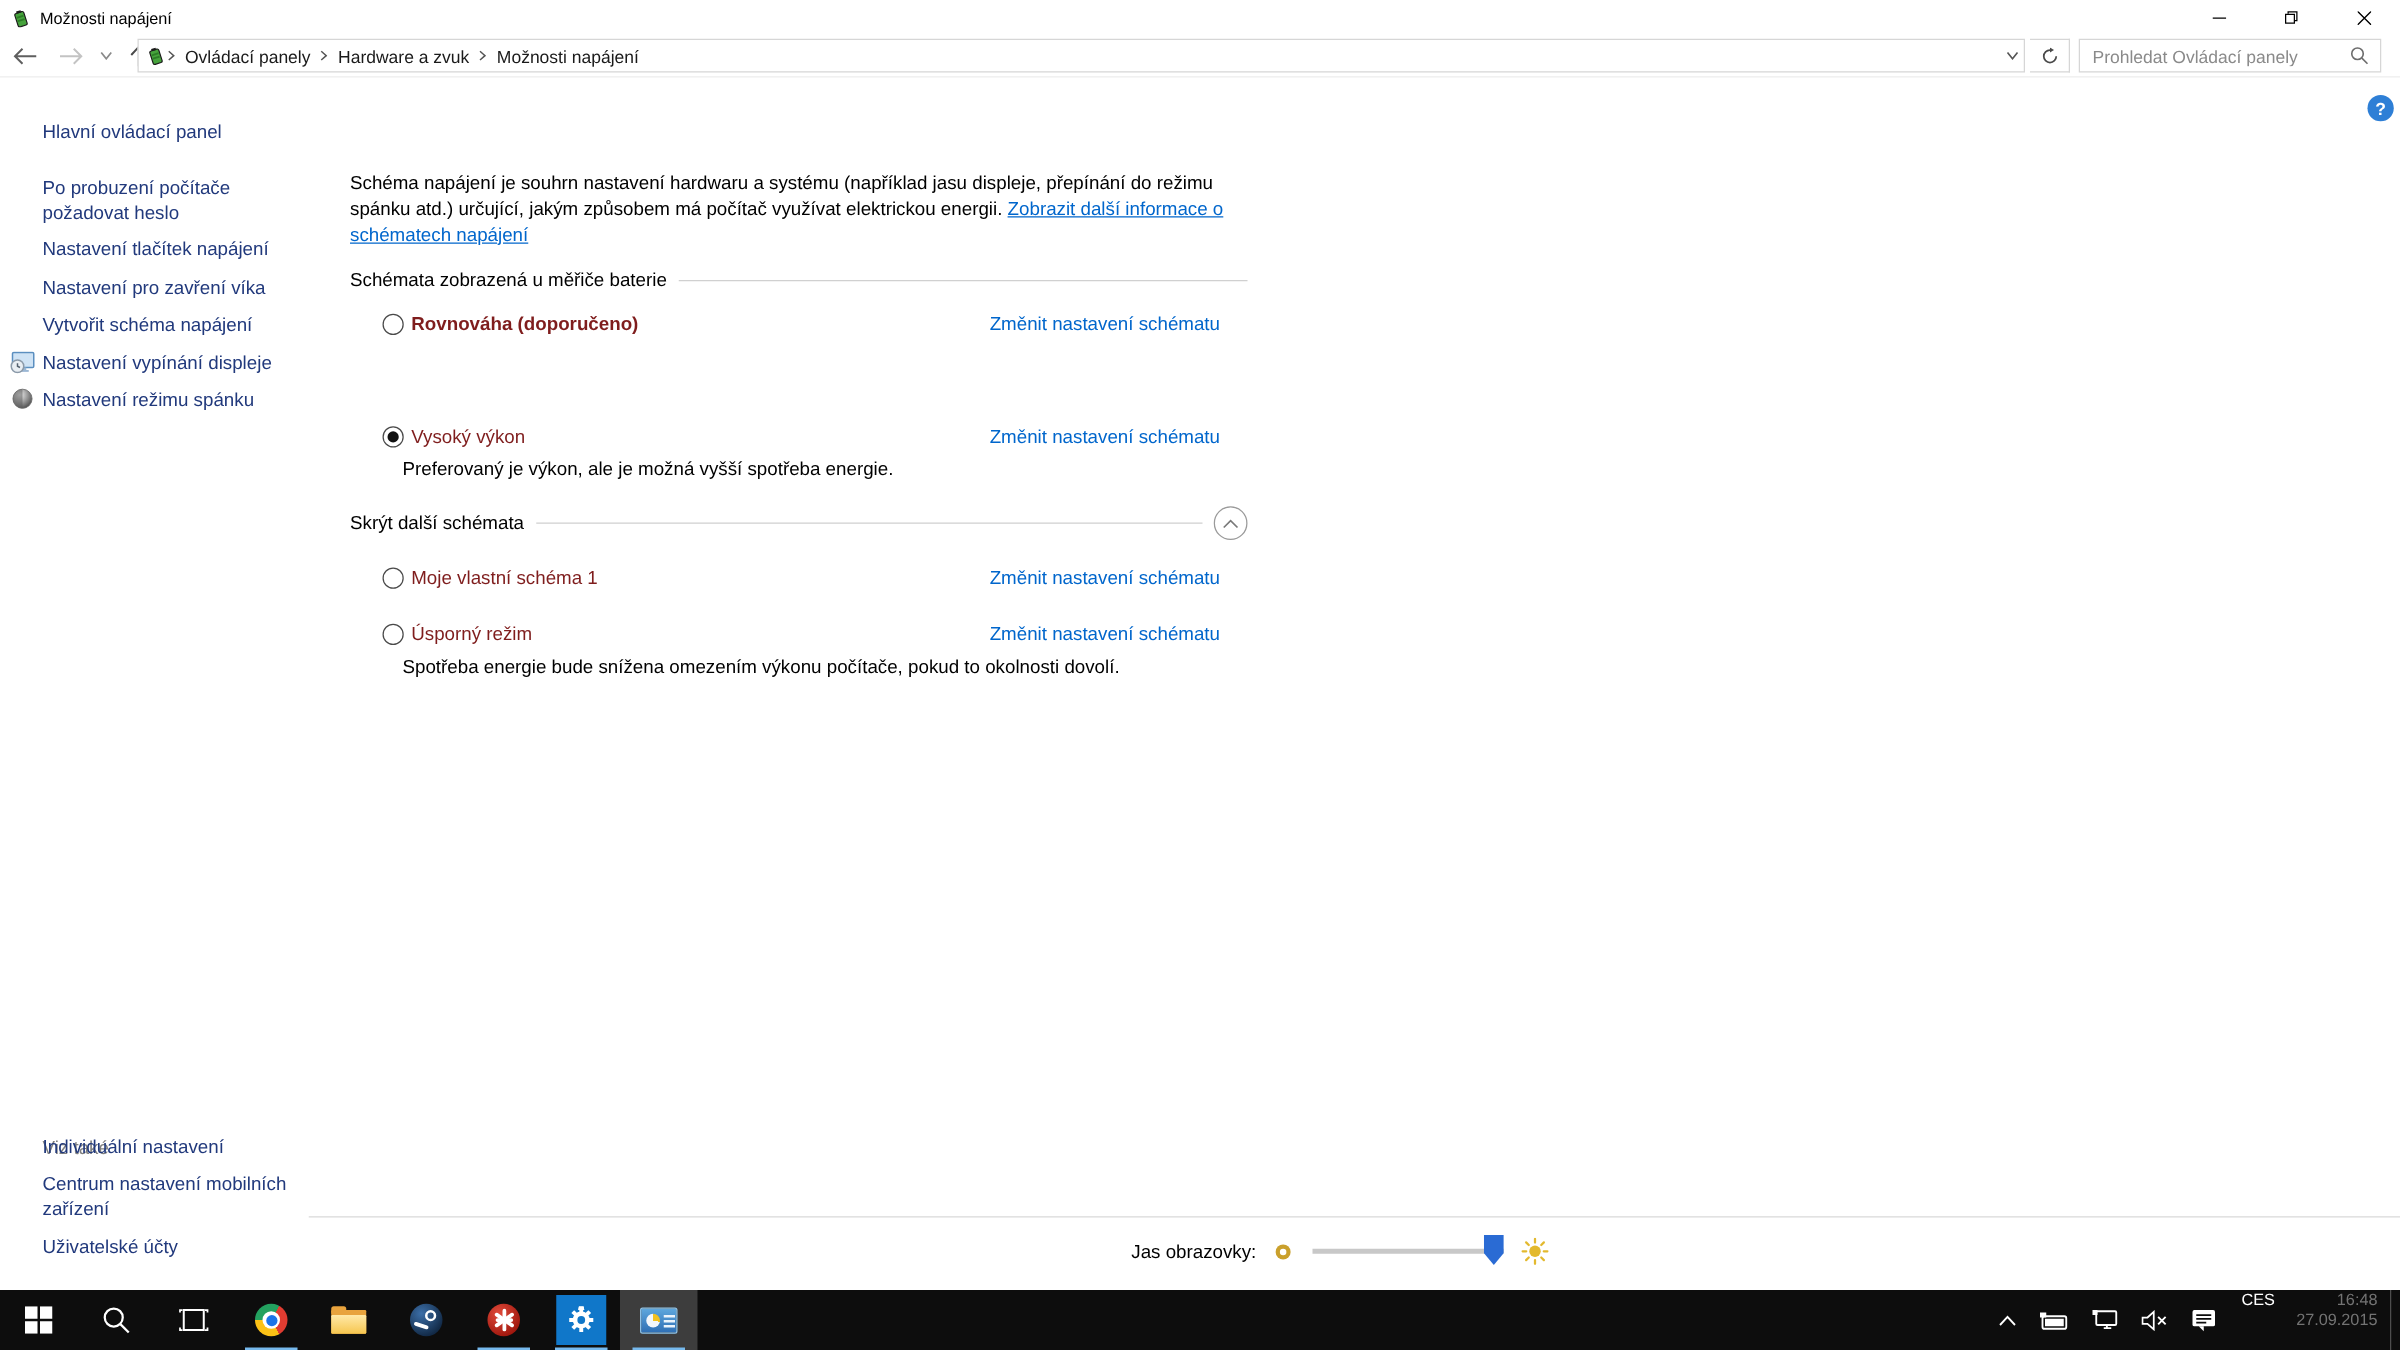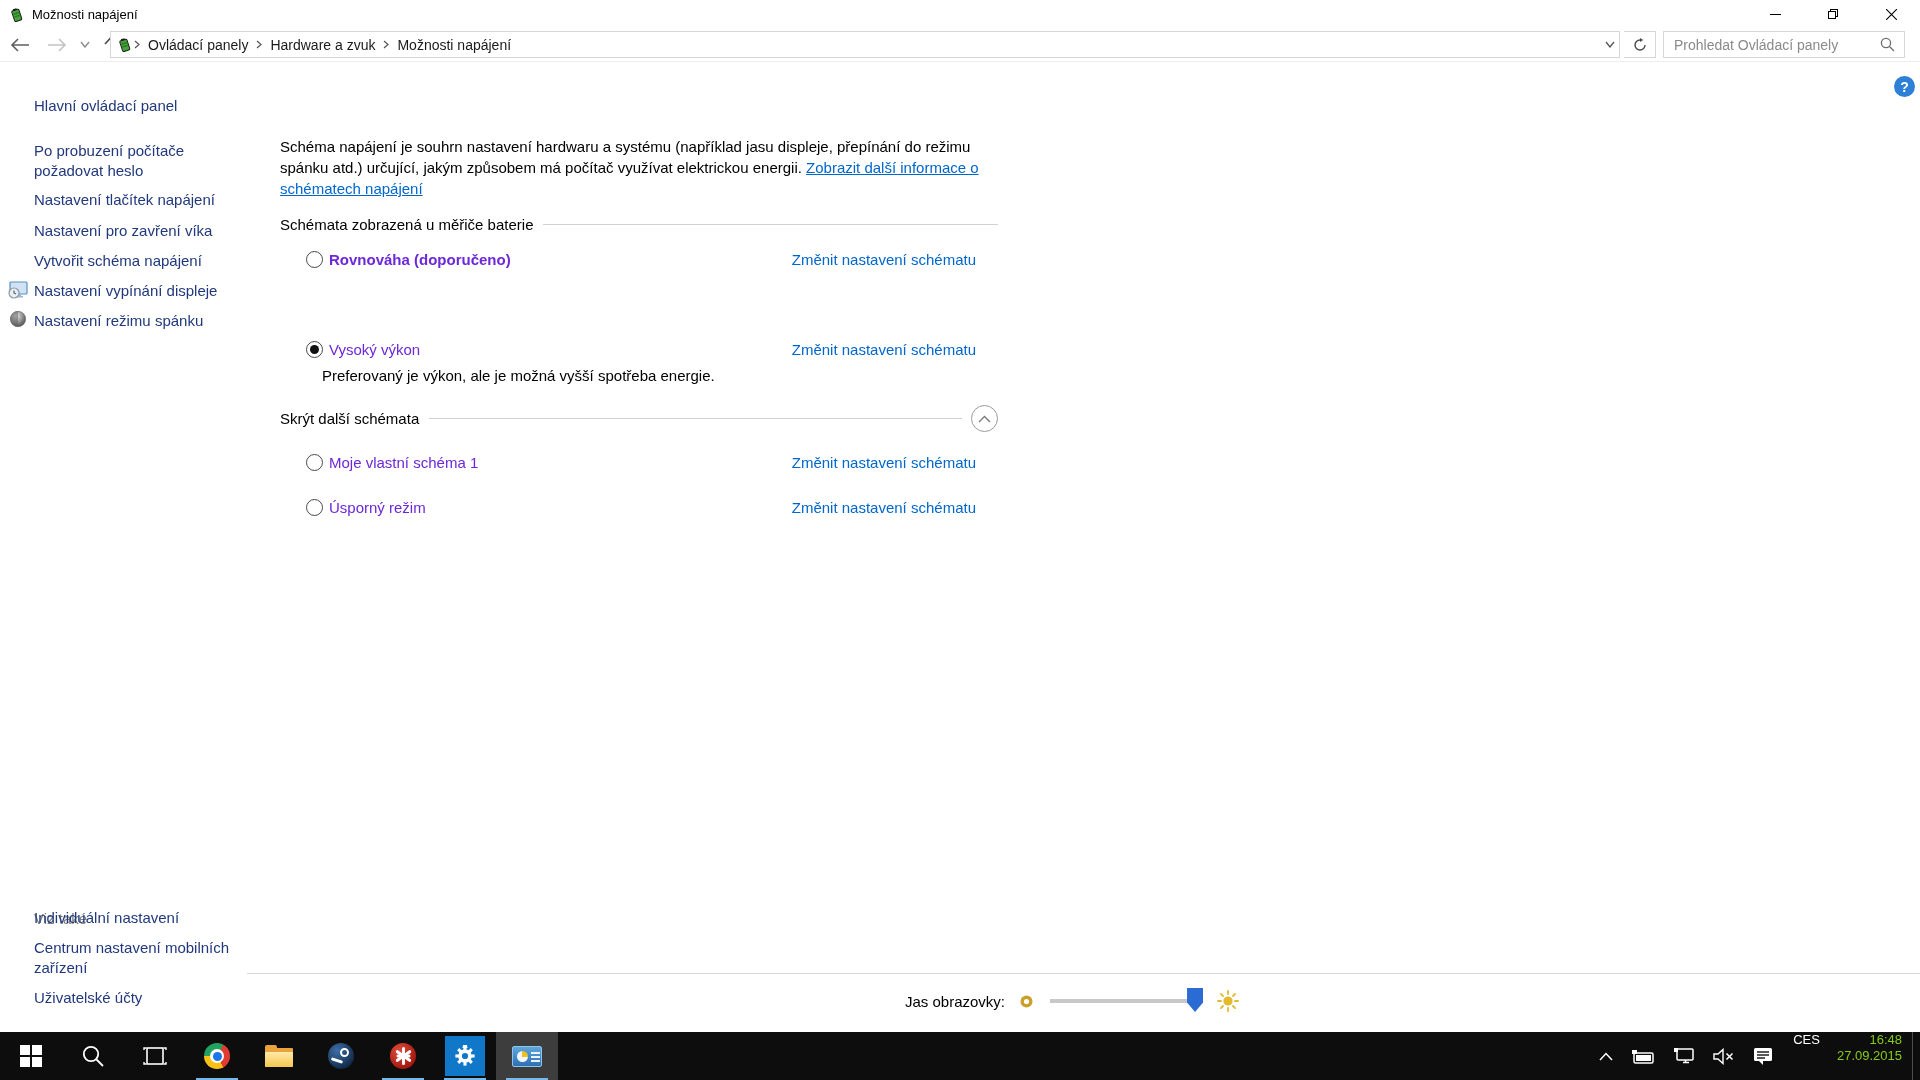--- a/index.html
+++ b/index.html
@@ -45,21 +45,21 @@
   a.plan-link { color:#0066cc; text-decoration:none; cursor:pointer; font-size:15px; white-space:nowrap; }
 
   .section-hdr { position:absolute; left:280px; width:718px; display:flex; align-items:center; }
   .section-hdr .lbl { font-size:15px; color:#000; white-space:nowrap; }
   .section-hdr .rule { flex:1; height:1px; background:#d0d0d0; margin-left:10px; }
   .expander { width:27px; height:27px; border:1px solid #9a9a9a; border-radius:50%; margin-left:9px; display:flex; align-items:center; justify-content:center; background:#fff; cursor:pointer; flex:none; }
 
   .plan-row { position:absolute; left:306px; width:670px; height:20px; display:flex; align-items:center; }
   .radio { width:17px; height:17px; border:1px solid #4a4a4a; border-radius:50%; background:#fff; flex:none; position:relative; cursor:pointer; }
   .radio.checked::after { content:""; position:absolute; left:3px; top:3px; width:9px; height:9px; border-radius:50%; background:#111; }
-  .plan-name { margin-left:6px; font-size:15px; color:#6d28d9; }
+  .plan-name { margin-left:6px; font-size:15px; color:#7f1d1d; }
   .plan-name.bold { font-weight:bold; }
   .plan-row .spacer { flex:1; }
   .plan-desc { position:absolute; left:322px; width:700px; font-size:15px; line-height:21px; color:#000; }
 
   
   .bottom-rule { position:absolute; left:247px; top:973px; right:0; height:1px; background:#d9d9d9; }
   .bright-row { position:absolute; left:905px; top:986px; height:30px; display:flex; align-items:center; }
   .bright-label { font-size:15px; color:#000; }
   .slider-wrap { position:relative; width:153px; height:30px; margin:0 14px 0 14px; }
   .slider-track { position:absolute; left:0; top:13px; width:153px; height:4px; background:#c8c8c8; }
@@ -83,21 +83,21 @@
   .raptr-icon { position:relative; width:26px; height:26px; border-radius:50%; background:radial-gradient(circle at 35% 30%,#e04a3a,#9c150c 80%); }
   .raptr-icon i { position:absolute; left:12px; top:4px; width:3px; height:18px; background:#fff; border-radius:2px; }
   .settings-tile { width:40px; height:40px; background:#1077c9; display:flex; align-items:center; justify-content:center; }
   .cpanel-icon { position:relative; width:30px; height:21px; background:linear-gradient(#5ea7dd,#2f6fb4); border:1px solid #8fc3e8; border-radius:2px; }
   .cpanel-icon .pie { position:absolute; left:4px; top:4px; width:11px; height:11px; border-radius:50%; background:conic-gradient(#f2c21f 0 100deg,#f3f7fb 100deg 360deg); }
   .cpanel-icon .l1,.cpanel-icon .l2,.cpanel-icon .l3 { position:absolute; left:18px; width:9px; height:2px; background:#eaf3fb; }
   .cpanel-icon .l1{top:5px}.cpanel-icon .l2{top:9px}.cpanel-icon .l3{top:13px}
   .tray { margin-left:auto; display:flex; align-items:flex-start; height:48px; }
   .tray-btn { height:48px; display:flex; align-items:center; justify-content:center; padding:0 9px; cursor:pointer; }
   .tray-lang { color:#fff; font-size:13px; padding:0 11px; }
-  .tray-clock { color:#84cc16; font-size:13px; text-align:right; line-height:16px; padding:0 10px 0 6px; }
+  .tray-clock { color:#737373; font-size:13px; text-align:right; line-height:16px; padding:0 10px 0 6px; }
   .show-desktop { width:8px; height:48px; border-left:1px solid #4d4d4d; }
 </style>
 </head>
 <body>
 
 <div class="screen">
   <div class="window">
 
     <div class="titlebar">
       <svg class="title-icon" viewBox="0 0 16 16">
@@ -279,20 +279,21 @@
       <span class="spacer"></span>
       <a class="plan-link">Změnit nastavení schématu</a>
     </div>
 
     <div class="plan-row" style="top:497px">
       <span class="radio"></span>
       <span class="plan-name">Úsporný režim</span>
       <span class="spacer"></span>
       <a class="plan-link">Změnit nastavení schématu</a>
     </div>
+    <div class="plan-desc" style="top:523px">Spotřeba energie bude snížena omezením výkonu počítače, pokud to okolnosti dovolí.</div>
 
     <div class="bottom-rule"></div>
     <div class="bright-row">
       <span class="bright-label">Jas obrazovky:</span>
       <svg width="19" height="19" viewBox="0 0 19 19" style="margin-left:12px">
         <circle cx="9.5" cy="9.5" r="6" fill="#caa02c"></circle>
           <circle cx="9.5" cy="9.5" r="2.6" fill="#fff"></circle>
       </svg>
       <span class="slider-wrap">
         <span class="slider-track"></span>

